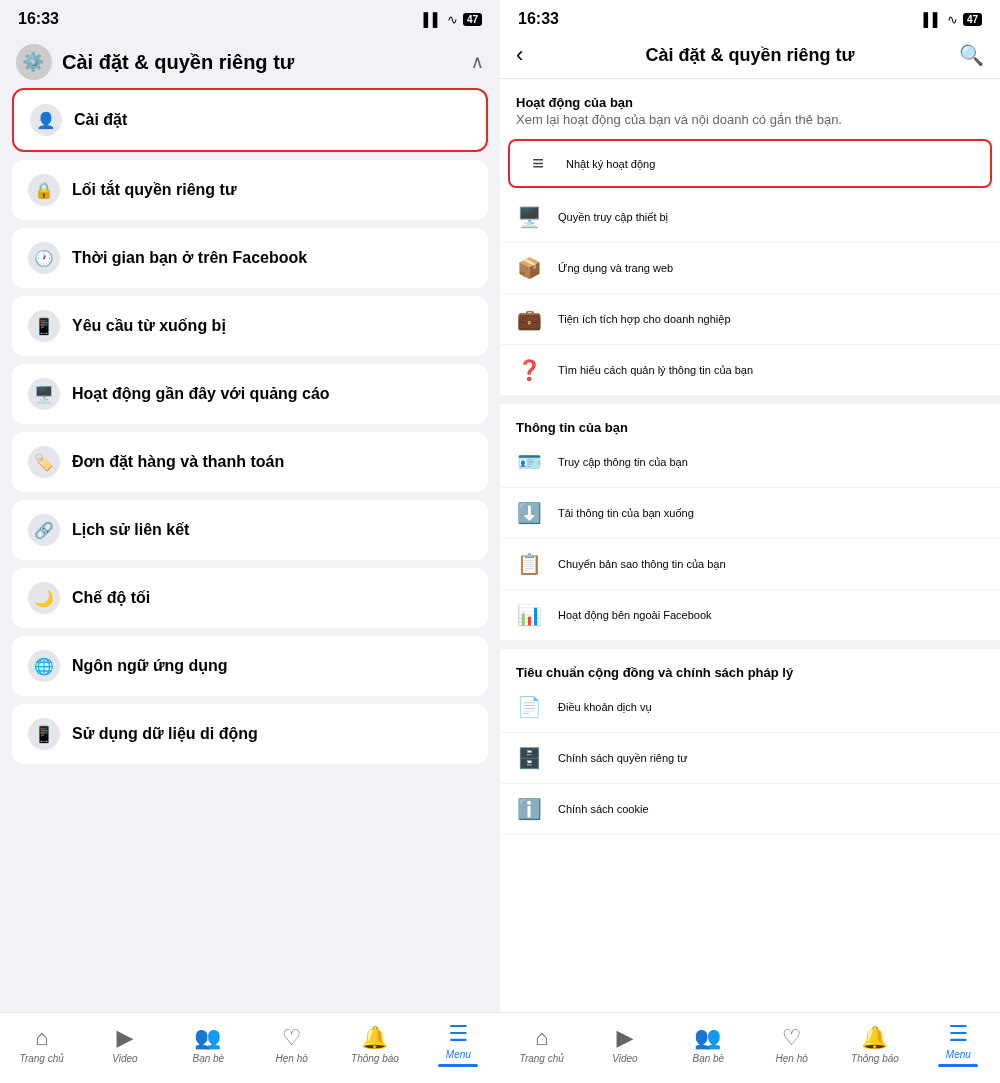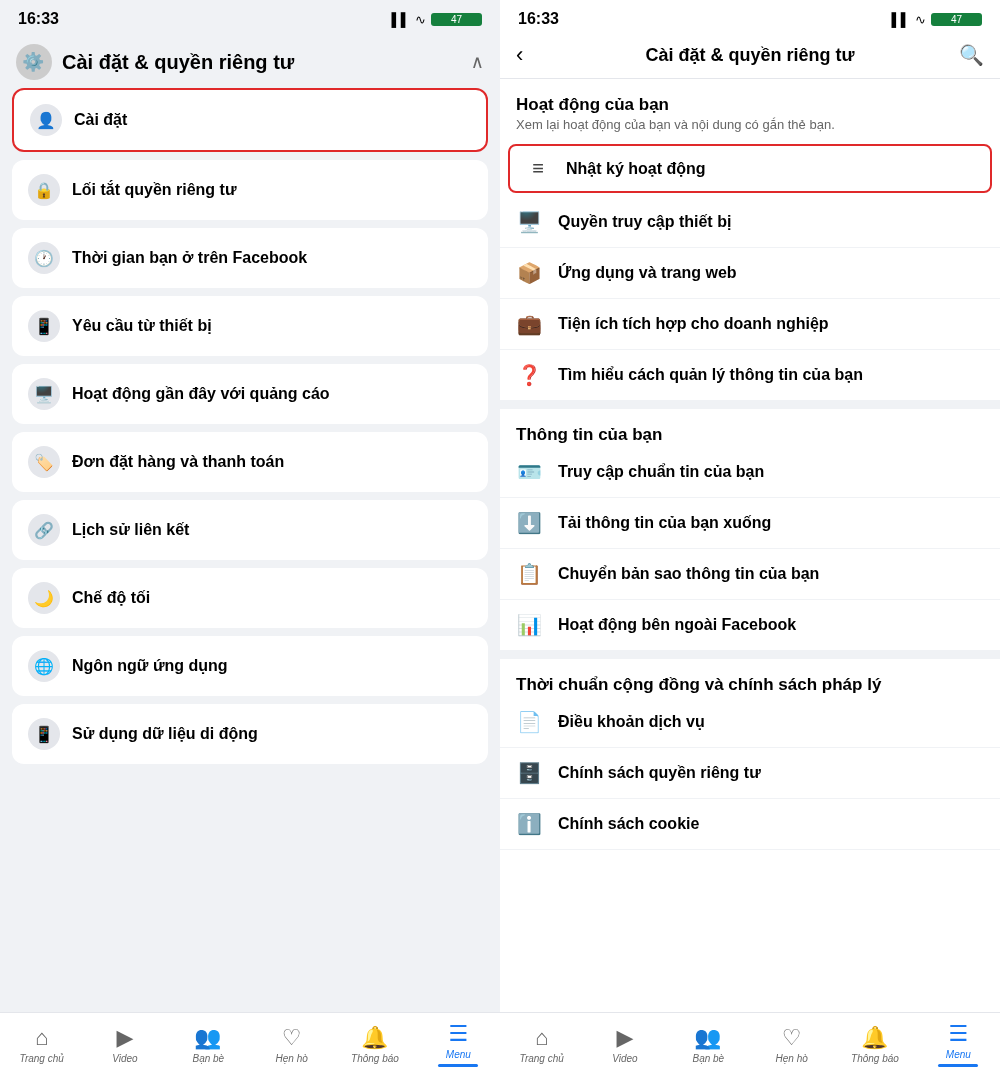--- a/index.html
+++ b/index.html
@@ -47,26 +47,26 @@
       text-align: right;
     }
     .status-icons {
       display: flex;
       align-items: center;
       gap: 5px;
       font-size: 13px;
       color: #000;
     }
     .battery-badge {
-      background: #15803d;
+      background: #000000;
       color: #fff;
       font-size: 10px;
-      font-weight: 400;
+      font-weight: 700;
       border-radius: 3px;
-      padding: 1px 20px;
+      padding: 1px 4px;
     }
 
     
     .section-header {
       display: flex;
       align-items: center;
       justify-content: space-between;
       padding: 10px 16px 8px 16px;
       background: #f0f2f5;
     }
@@ -222,21 +222,21 @@
     }
 
     .right-content {
       flex: 1;
       overflow-y: auto;
       padding: 0 0 80px 0;
       background: #fff;
     }
 
     .right-section-title {
-      font-size: 17px;
+      font-size: 13px;
       font-weight: 700;
       color: #000;
       padding: 16px 16px 2px 16px;
     }
     .right-section-subtitle {
       font-size: 13px;
       color: #666;
       padding: 0 16px 8px 16px;
     }
 
@@ -255,23 +255,23 @@
       padding: 11px 14px;
     }
     .right-menu-icon {
       font-size: 20px;
       color: #444;
       width: 28px;
       text-align: center;
       flex-shrink: 0;
     }
     .right-menu-label {
-      font-size: 16px;
-      color: #000;
-      font-weight: 700;
+      font-size: 11px;
+      color: #000;
+      font-weight: 400;
     }
 
     .right-section-divider {
       height: 8px;
       background: #f0f2f5;
     }
 
     .right-bottom-nav {
       display: flex;
       justify-content: space-around;
@@ -328,21 +328,21 @@
       <span class="menu-item-label">Lối tắt quyền riêng tư</span>
     </div>
 
     <div class="menu-item">
       <div class="menu-item-icon">🕐</div>
       <span class="menu-item-label">Thời gian bạn ở trên Facebook</span>
     </div>
 
     <div class="menu-item">
       <div class="menu-item-icon">📱</div>
-      <span class="menu-item-label">Yêu cầu từ thiết bị</span>
+      <span class="menu-item-label">Yêu cầu từ xuống bị</span>
     </div>
 
     <div class="menu-item">
       <div class="menu-item-icon">🖥️</div>
       <span class="menu-item-label">Hoạt động gần đây với quảng cáo</span>
     </div>
 
     <div class="menu-item">
       <div class="menu-item-icon">🏷️</div>
       <span class="menu-item-label">Đơn đặt hàng và thanh toán</span>
@@ -420,21 +420,21 @@
   <div class="right-top-bar">
     <span class="back-icon">‹</span>
     <span class="right-top-title">Cài đặt &amp; quyền riêng tư</span>
     <span class="search-icon-btn">🔍</span>
   </div>
 
   <div class="right-content">
 
     <div>
       <div class="right-section-title">Hoạt động của bạn</div>
-      <div class="right-section-subtitle">Xem lại hoạt động của bạn và nội dung có gắn thẻ bạn.</div>
+      <div class="right-section-subtitle">Xem lại hoạt động của bạn và nội doanh có gắn thẻ bạn.</div>
 
       <div class="right-menu-item highlighted">
         <span class="right-menu-icon">≡</span>
         <span class="right-menu-label">Nhật ký hoạt động</span>
       </div>
 
       <div class="right-menu-item">
         <span class="right-menu-icon">🖥️</span>
         <span class="right-menu-label">Quyền truy cập thiết bị</span>
       </div>
@@ -455,21 +455,21 @@
       </div>
     </div>
 
     <div class="right-section-divider"></div>
 
     <div>
       <div class="right-section-title">Thông tin của bạn</div>
 
       <div class="right-menu-item">
         <span class="right-menu-icon">🪪</span>
-        <span class="right-menu-label">Truy cập chuẩn tin của bạn</span>
+        <span class="right-menu-label">Truy cập thông tin của bạn</span>
       </div>
 
       <div class="right-menu-item">
         <span class="right-menu-icon">⬇️</span>
         <span class="right-menu-label">Tải thông tin của bạn xuống</span>
       </div>
 
       <div class="right-menu-item">
         <span class="right-menu-icon">📋</span>
         <span class="right-menu-label">Chuyển bản sao thông tin của bạn</span>
@@ -477,21 +477,21 @@
 
       <div class="right-menu-item">
         <span class="right-menu-icon">📊</span>
         <span class="right-menu-label">Hoạt động bên ngoài Facebook</span>
       </div>
     </div>
 
     <div class="right-section-divider"></div>
 
     <div>
-      <div class="right-section-title">Thời chuẩn cộng đồng và chính sách pháp lý</div>
+      <div class="right-section-title">Tiêu chuẩn cộng đồng và chính sách pháp lý</div>
 
       <div class="right-menu-item">
         <span class="right-menu-icon">📄</span>
         <span class="right-menu-label">Điều khoản dịch vụ</span>
       </div>
 
       <div class="right-menu-item">
         <span class="right-menu-icon">🗄️</span>
         <span class="right-menu-label">Chính sách quyền riêng tư</span>
       </div>

